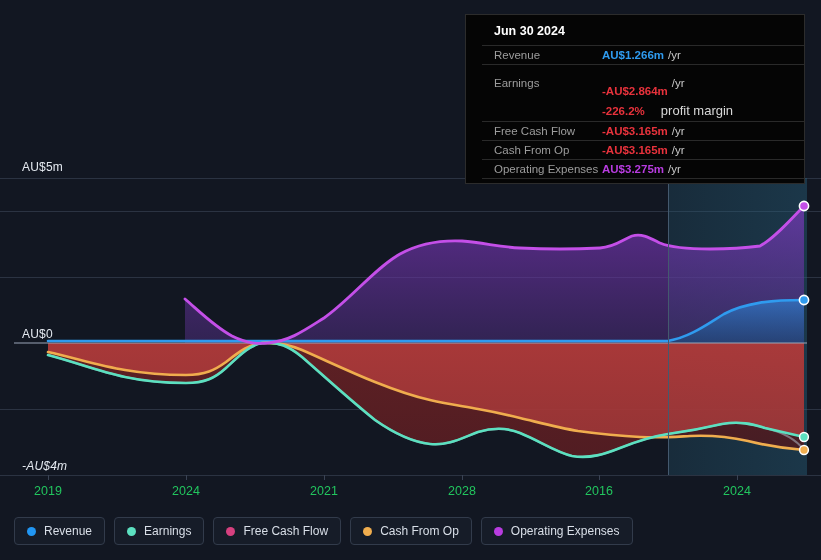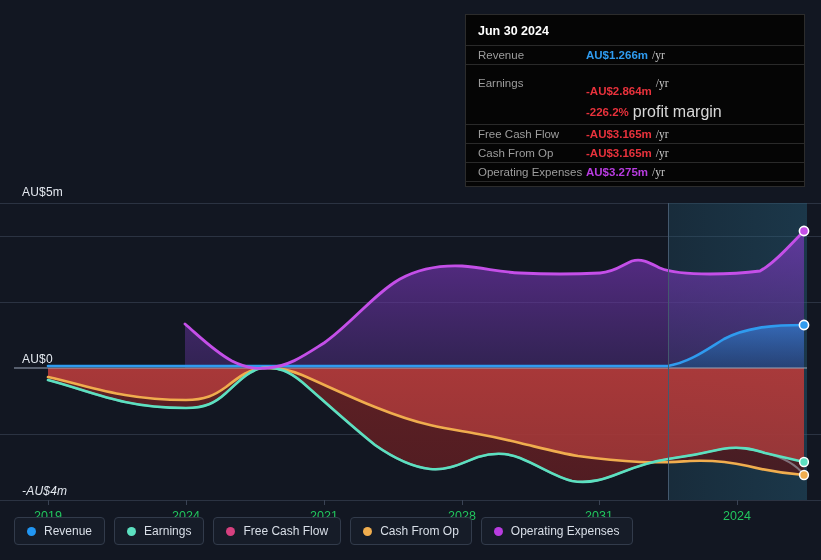--- a/index.html
+++ b/index.html
@@ -4,21 +4,21 @@
 <style>
   html,body{margin:0;padding:0;background:#10151f;}
   body{
     width:821px;height:560px;overflow:hidden;position:relative;
     font-family:"Liberation Sans","DejaVu Sans",sans-serif;
     background:#121722;color:#e8ecf2;
   }
   #root{position:absolute;inset:0;}
 
   
-  .chart-wrap{position:absolute;left:0;top:0;width:821px;height:500px;margin-top:25px;}
+  .chart-wrap{position:absolute;left:0;top:0;width:821px;height:500px;}
   .gridline{position:absolute;left:0;width:100%;height:1px;background:#2b3342;}
   .forecast-band{
     position:absolute;top:178px;left:668px;width:139px;height:297px;
     background:linear-gradient(90deg,rgba(36,86,110,.33),rgba(40,100,128,.42));
     pointer-events:none;
   }
   .forecast-divider{position:absolute;top:178px;left:668px;width:1px;height:297px;background:#44596e;}
 
   .svg-layer{position:absolute;left:0;top:0;width:821px;height:500px;overflow:visible;}
 
@@ -30,33 +30,33 @@
     position:absolute;top:484px;font-size:12.5px;color:#22c55e;
     transform:translateX(-50%);white-space:nowrap;
   }
   .axis-baseline{position:absolute;left:14px;top:475px;width:793px;height:1px;background:#2b3342;}
   .tickmark{position:absolute;top:475px;width:1px;height:5px;background:#3a4354;}
 
   
   .tooltip{
     position:absolute;left:465px;top:14px;width:340px;
     background:#050505;border:1px solid #2c2c2c;
-    padding:9px 0 4px 0;box-sizing:border-box;
+    padding:9px 0 4px 16px;box-sizing:border-box;
   }
   .tt-title{font-size:12.5px;font-weight:bold;color:#ffffff;padding:0 12px 7px 12px;}
   .tt-row{
     display:flex;align-items:center;
     border-top:1px solid #2a2a2a;
     padding:3px 12px;min-height:17px;box-sizing:border-box;
   }
   .tt-row.no-rule{border-top:none;}
   .tt-label{width:108px;flex:0 0 108px;font-size:11.5px;color:#9d9d9d;}
   .tt-val{font-size:11.5px;font-weight:bold;}
-  .tt-unit{font-size:11.5px;color:#c9c9c9;font-weight:normal;margin-left:4px;font-family:Liberation Serif, serif;}
-  .tt-suffix{font-size:16px;color:#d8d8d8;font-weight:normal;margin-left:4px;}
+  .tt-unit{font-size:11.5px;color:#c9c9c9;font-weight:normal;margin-left:4px;}
+  .tt-suffix{font-size:13px;color:#d8d8d8;font-weight:normal;margin-left:16px;}
 
   
   .legend{position:absolute;left:14px;top:517px;display:flex;gap:9px;}
   .legend-item{
     display:flex;align-items:center;gap:8px;
     border:1px solid #323b4b;border-radius:4px;
     padding:6px 12px;background:#161c28;
   }
   .legend-dot{width:9px;height:9px;border-radius:50%;flex:0 0 9px;}
   .legend-text{font-size:12px;color:#d9dfe8;white-space:nowrap;}
@@ -187,21 +187,21 @@
     <div class="tickmark" style="left:186px;"></div>
     <div class="tickmark" style="left:324px;"></div>
     <div class="tickmark" style="left:462px;"></div>
     <div class="tickmark" style="left:599px;"></div>
     <div class="tickmark" style="left:737px;"></div>
 
     <div class="xlabel" style="left:48px;">2019</div>
     <div class="xlabel" style="left:186px;">2024</div>
     <div class="xlabel" style="left:324px;">2021</div>
     <div class="xlabel" style="left:462px;">2028</div>
-    <div class="xlabel" style="left:599px;">2031</div>
+    <div class="xlabel" style="left:599px;">2016</div>
     <div class="xlabel" style="left:737px;">2024</div>
   </div>
 
   <div class="tooltip">
     <div class="tt-title">Jun 30 2024</div>
 
     <div class="tt-row">
       <span class="tt-label">Revenue</span>
       <span class="tt-val" style="color:#2f9bef;">AU$1.266m</span>
       <span class="tt-unit">/yr</span>

